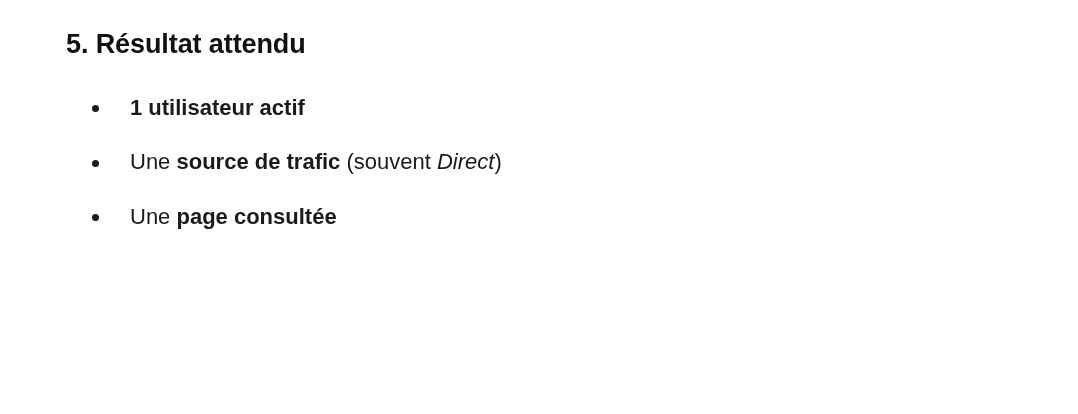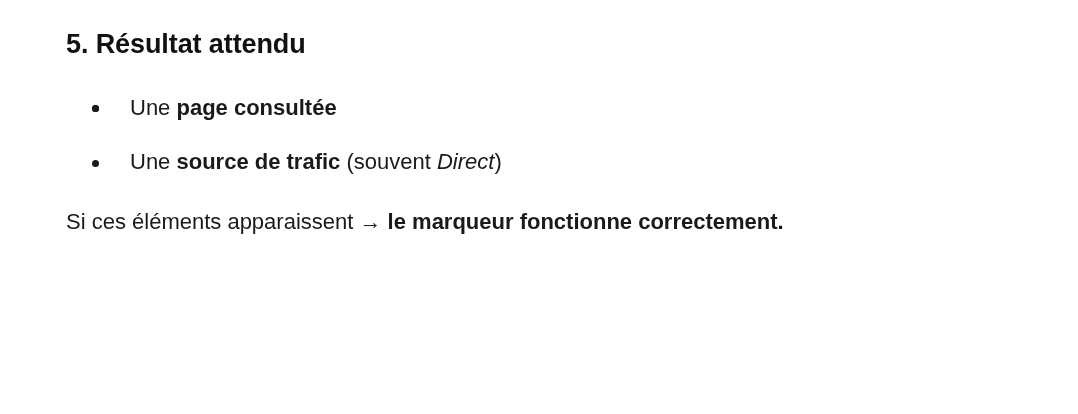--- a/index.html
+++ b/index.html
@@ -69,20 +69,19 @@
 </style>
 </head>
 <body>
 
 <div class="page">
 
   <h2 class="heading">5. Résultat attendu</h2>
 
 
   <ul class="bullets">
-    <li><span class="dot"></span><span></span><span></span><span class="i"></span><span></span></li>
+    <li><span class="dot"></span><span></span><span class="b">1 utilisateur actif</span><span></span><span class="i"></span><span></span></li>
+    <li><span class="dot"></span><span>Une </span><span class="b">source de trafic</span><span> (souvent </span><span class="i">Direct</span><span>)</span></li>
     <li><span class="dot"></span><span>Une </span><span class="b">page consultée</span><span></span><span class="i"></span><span></span></li>
-    <li><span class="dot"></span><span>Une </span><span class="b">source de trafic</span><span> (souvent </span><span class="i">Direct</span><span>)</span></li>
   </ul>
 
-  <p class="para last"><span>Si ces éléments apparaissent </span><span class="arrow">→</span><span class="b"> le marqueur fonctionne correctement.</span></p>
 
 </div>
 
 </body></html>

